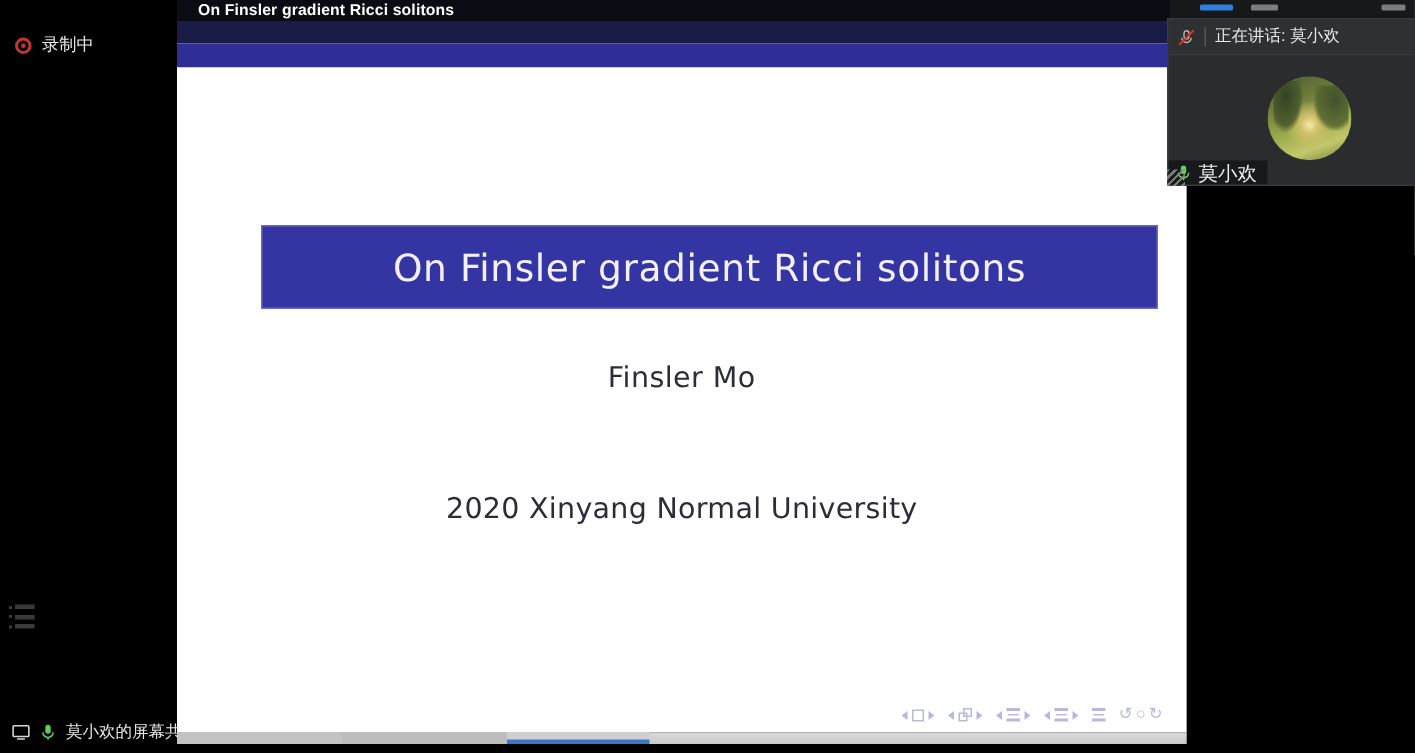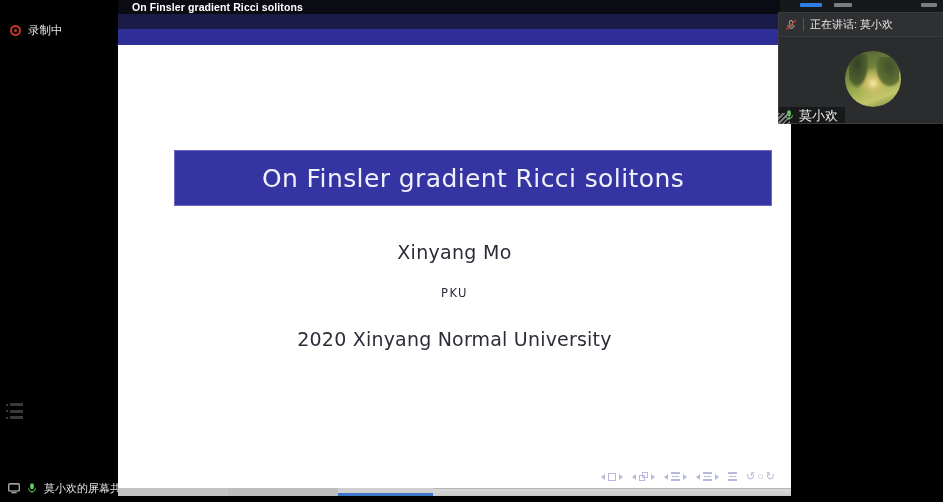--- a/index.html
+++ b/index.html
@@ -204,22 +204,21 @@
     <div id="bar-dark"></div>
     <div id="bar-blue"></div>
     <div id="page-white"></div>
 
     <div id="slide">
 
       <div id="slide-title-box">
         <span id="slide-title">On Finsler gradient Ricci solitons</span>
       </div>
 
-      <div class="slide-line" id="slide-author">Xinyang Mo</div>
-      <div class="slide-line" id="slide-affil">PKU</div>
+      <div class="slide-line" id="slide-author">Finsler Mo</div>
       <div class="slide-line" id="slide-venue">2020 Xinyang Normal University</div>
 
       <div id="beamer-nav">
         <span class="nav-group">
           <i class="nav-tri l"></i>
           <i class="nav-box"></i>
           <i class="nav-tri r"></i>
         </span>
         <span class="nav-group">
           <i class="nav-tri l"></i>

